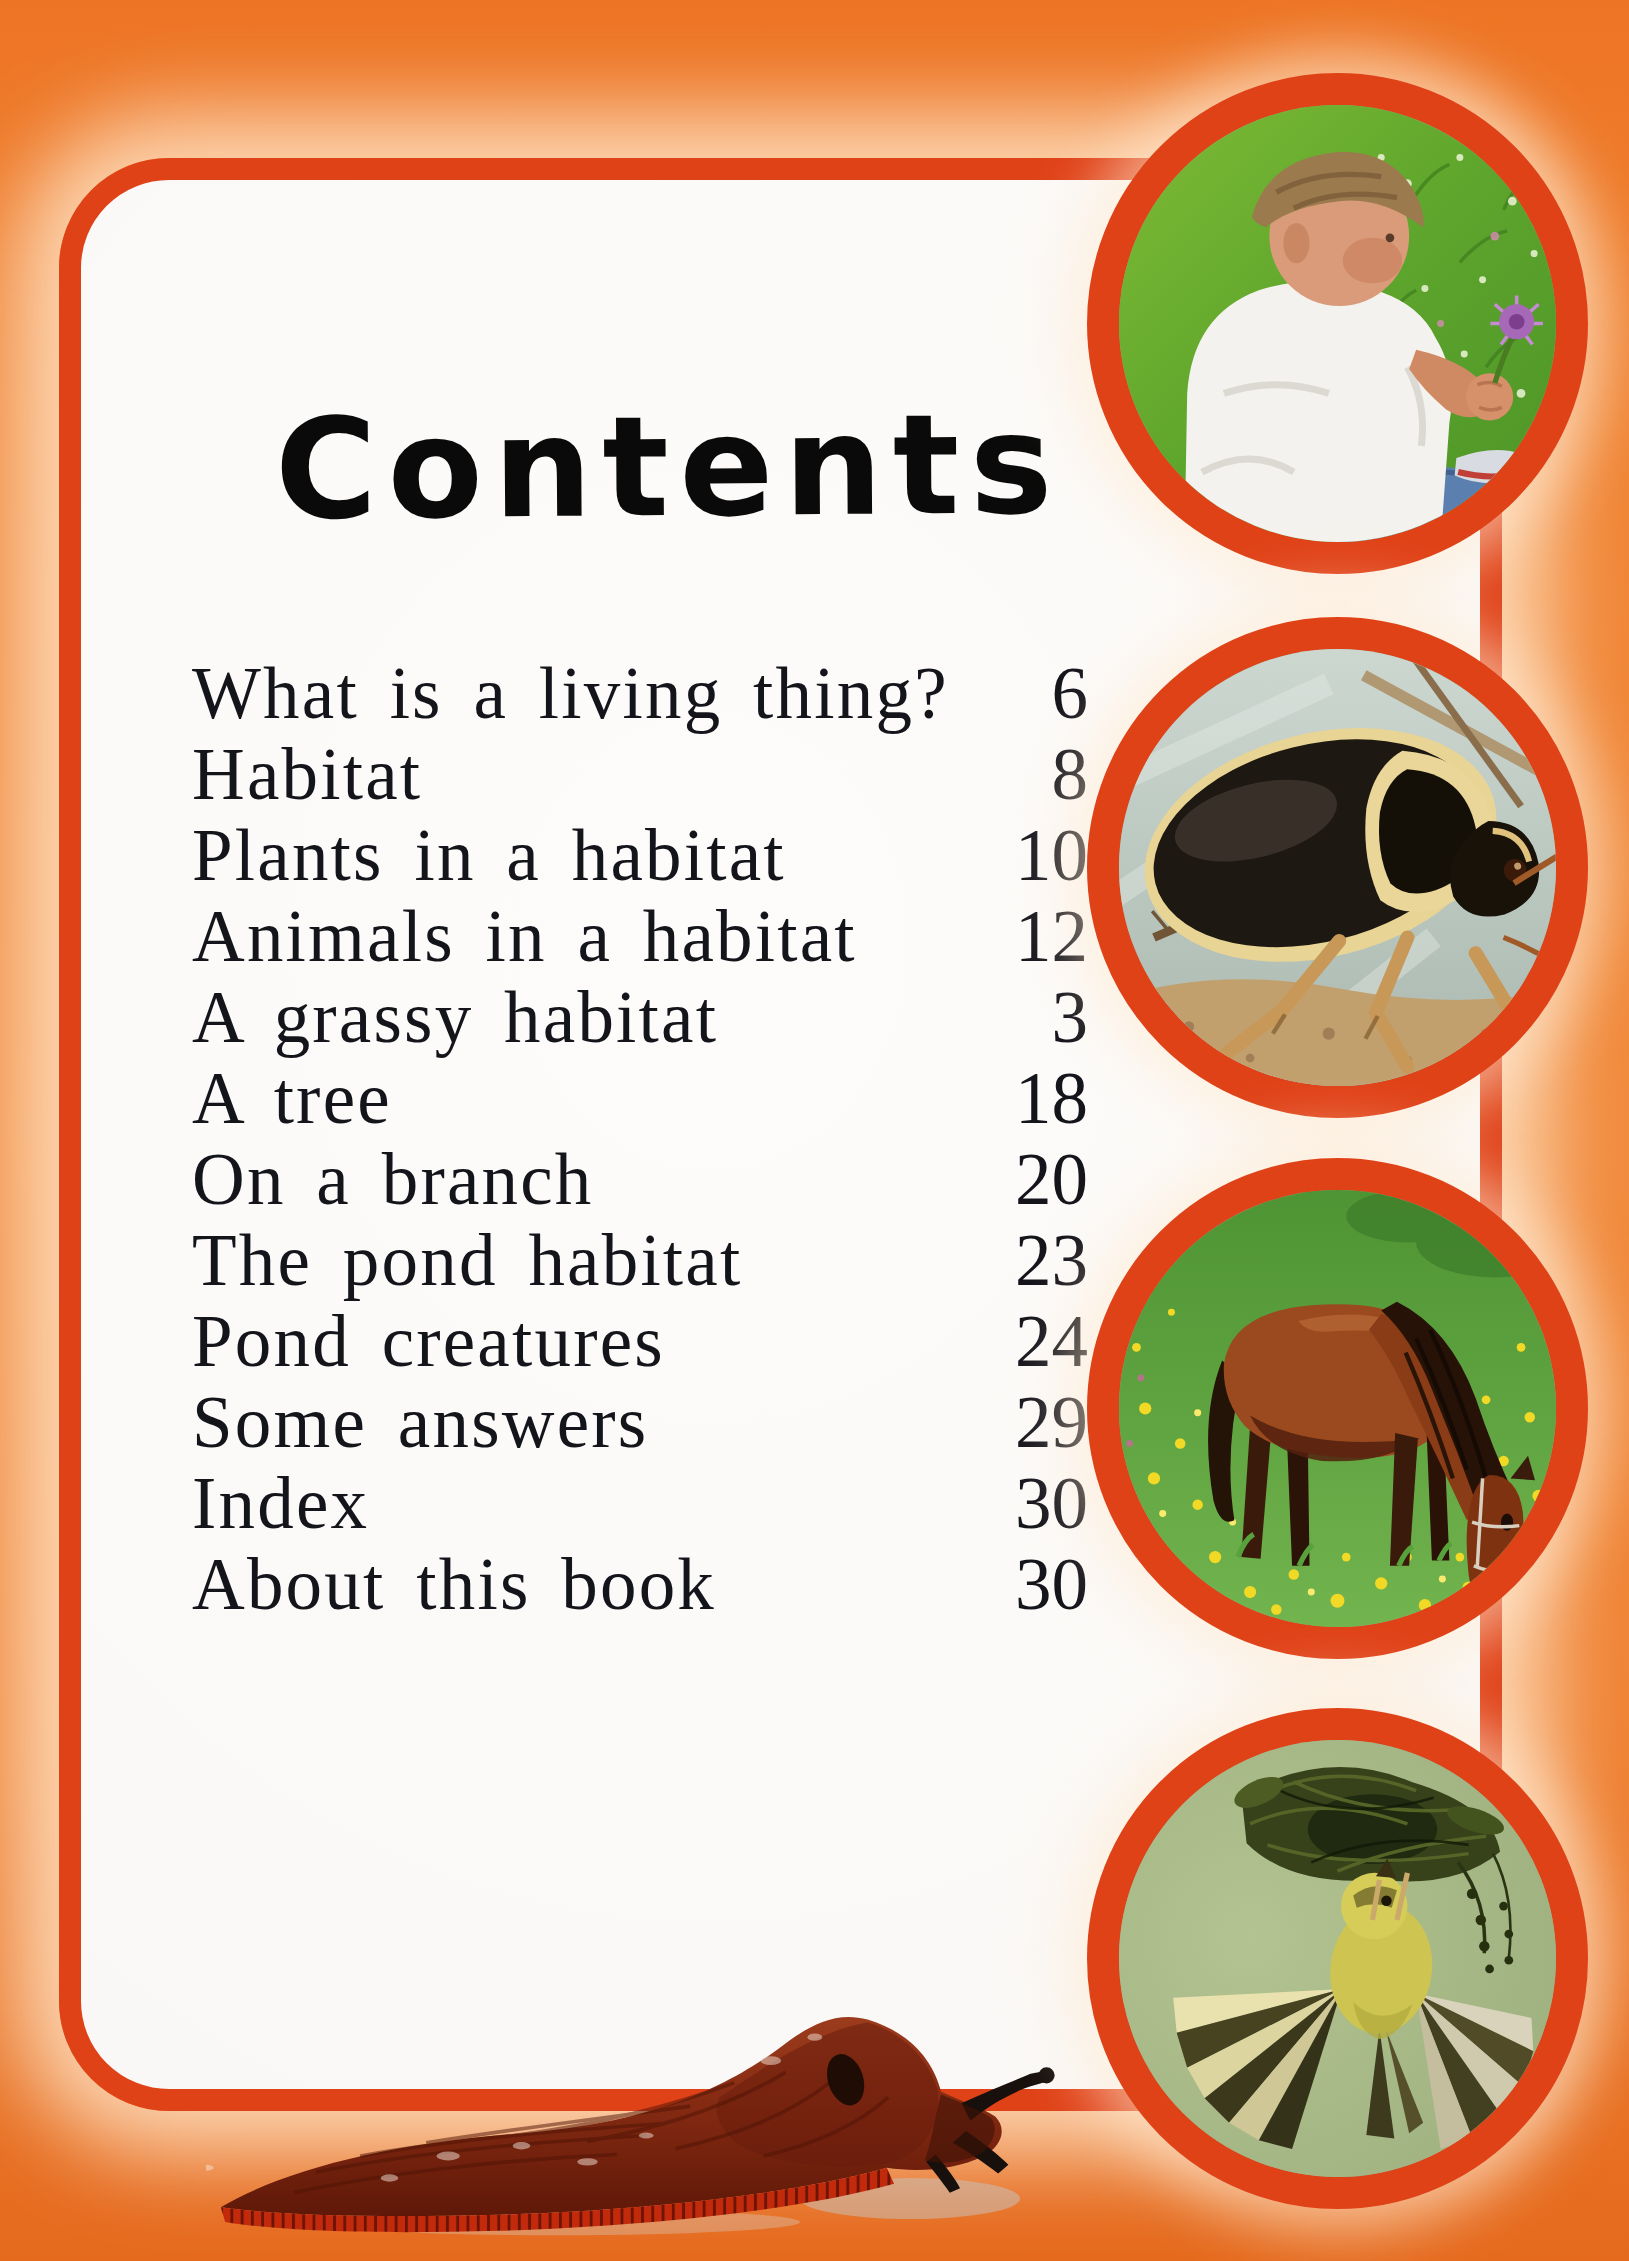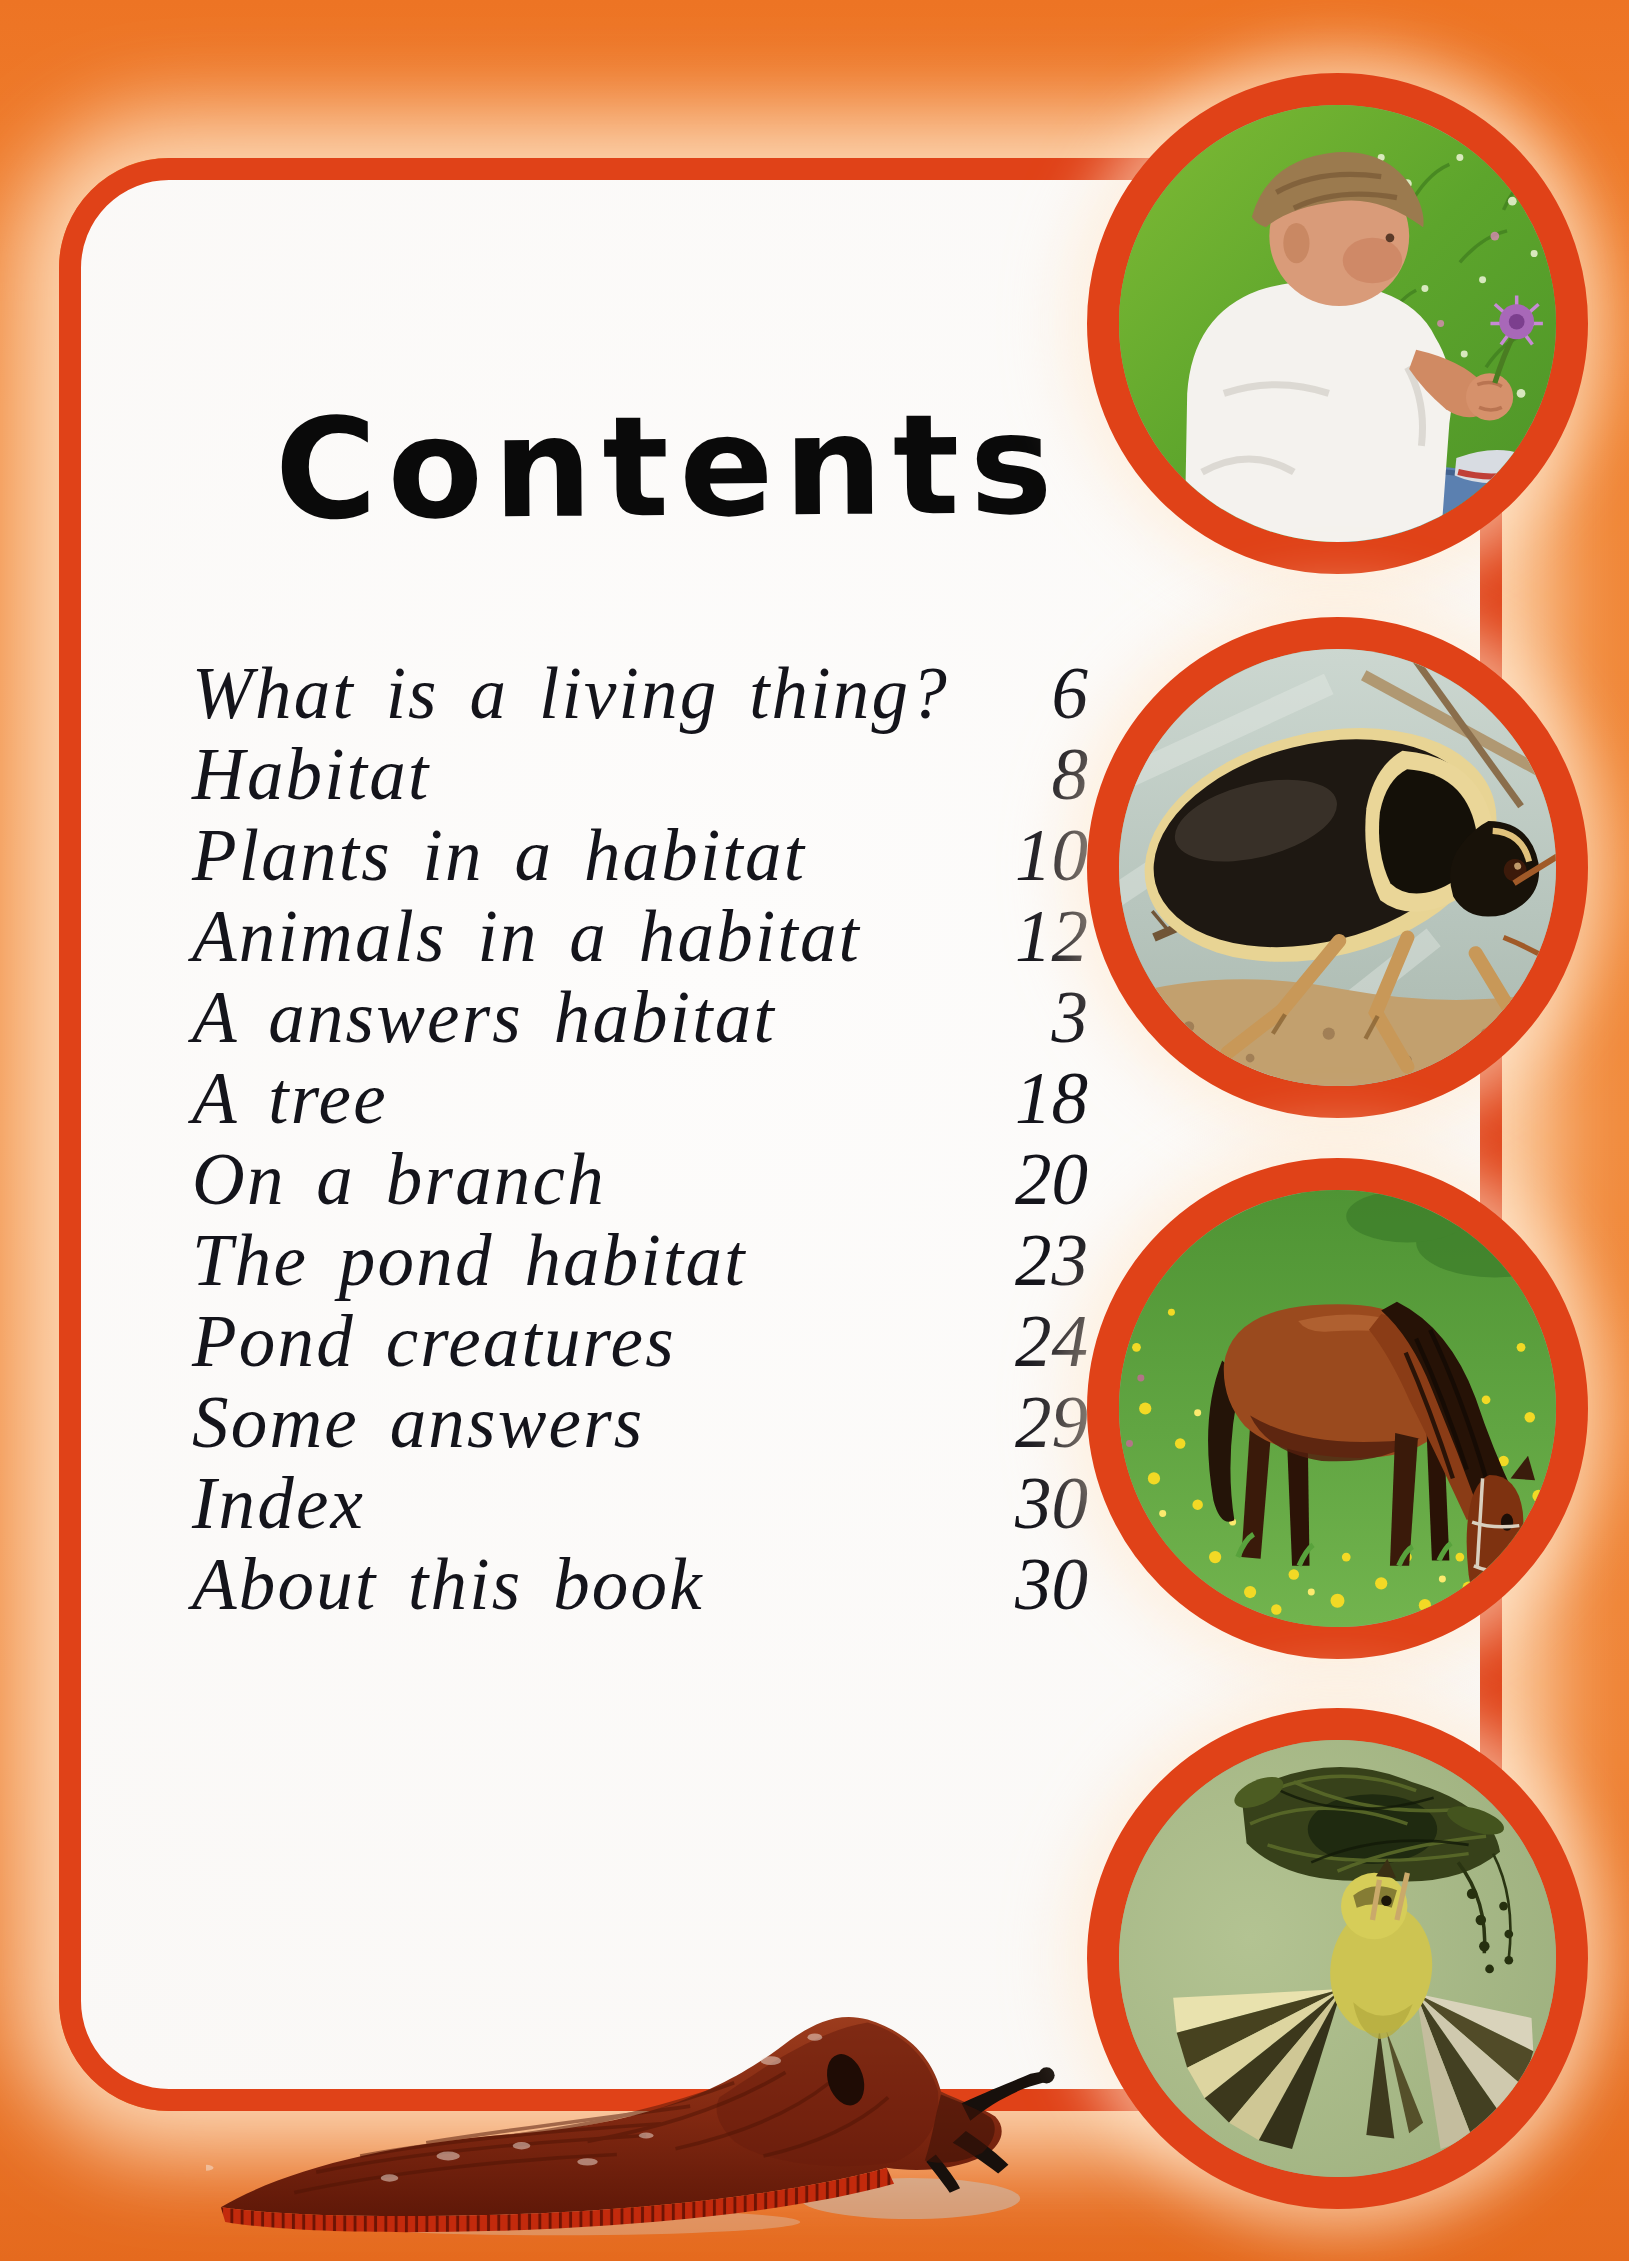--- a/index.html
+++ b/index.html
@@ -38,21 +38,20 @@
   .toc{
     position:absolute;
     left:111px;top:473px;
     width:896px;
   }
   .toc-row{
     display:flex;
     align-items:flex-start;
     height:81px;
     white-space:nowrap;
-    font-style:italic;
   }
   .toc-label{
     flex:1;
     font-size:73px;
     line-height:81px;
     letter-spacing:2.2px;
     word-spacing:10.3px;
     color:var(--text,#14141b);
   }
   .toc-page{
@@ -104,21 +103,21 @@
         </div>
       <div class="toc-row">
           <span class="toc-label">Plants in a habitat</span>
           <span class="toc-page">10</span>
         </div>
       <div class="toc-row">
           <span class="toc-label">Animals in a habitat</span>
           <span class="toc-page">12</span>
         </div>
       <div class="toc-row">
-          <span class="toc-label">A answers habitat</span>
+          <span class="toc-label">A grassy habitat</span>
           <span class="toc-page">3</span>
         </div>
       <div class="toc-row">
           <span class="toc-label">A tree</span>
           <span class="toc-page">18</span>
         </div>
       <div class="toc-row">
           <span class="toc-label">On a branch</span>
           <span class="toc-page">20</span>
         </div>

